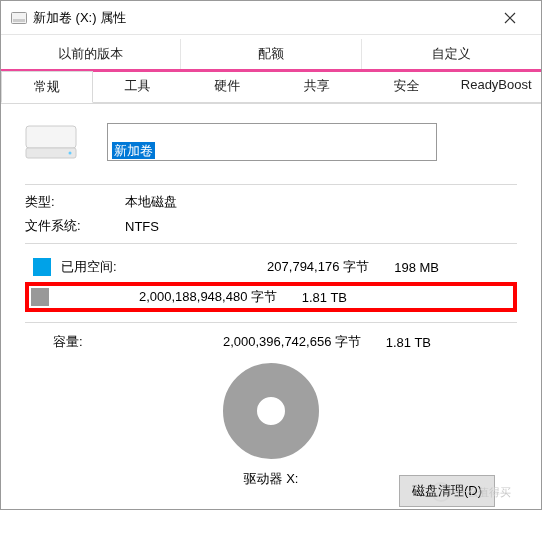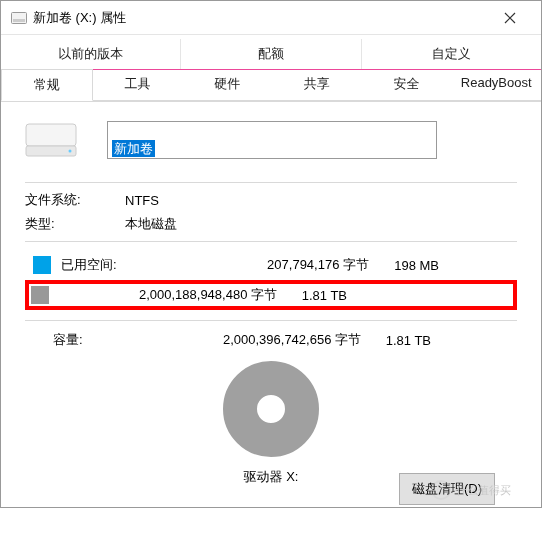--- a/index.html
+++ b/index.html
@@ -2,21 +2,21 @@
 <html><head>
   <meta charset="utf-8">
   <style>
     * { box-sizing: border-box; margin: 0; padding: 0; }
     body { font-family: "Microsoft YaHei", "Segoe UI", sans-serif; font-size: 13px; background: #fff; width: 542px; }
     .window { border: 1px solid #999; background: #fff; }
     .titlebar { display: flex; align-items: center; height: 34px; padding: 0 8px 0 10px; border-bottom: 1px solid #e5e5e5; }
     .titlebar .icon { width: 16px; height: 16px; margin-right: 6px; display:inline-flex; align-items: center; justify-content: center; }
     .titlebar .title { flex: 1; font-size: 13px; }
     .close { width: 46px; height: 34px; display: flex; align-items: center; justify-content: center; color: #333; cursor: pointer; }
-    .tabs-row { display: flex; border-bottom: 1px solid #ec4899; }
+    .tabs-row { display: flex; border-bottom: 3px solid #ec4899; }
     .tab { flex: 1; text-align: center; padding: 6px 4px; font-size: 13px; color: #222; cursor: pointer; position: relative; }
     .tab.sep { border-right: 1px solid #e5e5e5; }
     .tabs-stack { padding-top: 4px; }
     .tabs-row2 { display: flex; border-bottom: 1px solid #d9d9d9; margin-top: -1px; }
     .tab.active { background: #fff; border: 1px solid #d9d9d9; border-bottom: 1px solid #fff; position: relative; z-index: 2; }
     .tabs-row2 .tab:not(.active) { border-bottom: 1px solid #d9d9d9; }
     .content { padding: 18px 24px 10px 24px; }
     .drive-row { display: flex; align-items: center; margin-bottom: 22px; }
     .drive-icon { width: 52px; height: 40px; display: flex; align-items: center; justify-content: center; margin-right: 30px; }
     .name-input { width: 330px; height: 28px; border: 1px solid #999; padding: 18px 4px; font-size: 13px; }
@@ -93,26 +93,26 @@
         </svg>
       </div>
       <div class="name-input">
         <span class="sel">新加卷</span>
       </div>
     </div>
 
     <hr class="divider">
 
     <div class="kv">
+      <div class="k">类型:</div>
+      <div class="v">本地磁盘</div>
+    </div>
+    <div class="kv">
       <div class="k">文件系统:</div>
       <div class="v">NTFS</div>
-    </div>
-    <div class="kv">
-      <div class="k">类型:</div>
-      <div class="v">本地磁盘</div>
     </div>
 
     <hr class="divider">
 
     <div class="space-table">
       <div class="space-row">
         <div class="swatch used"></div>
         <div class="label">已用空间:</div>
         <div class="bytes">207,794,176 字节</div>
         <div class="human">198 MB</div>

